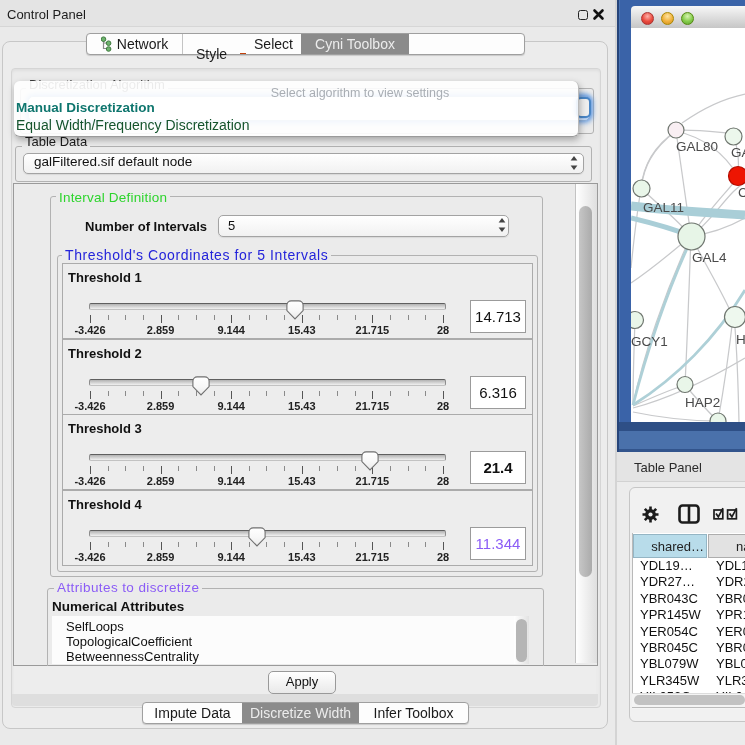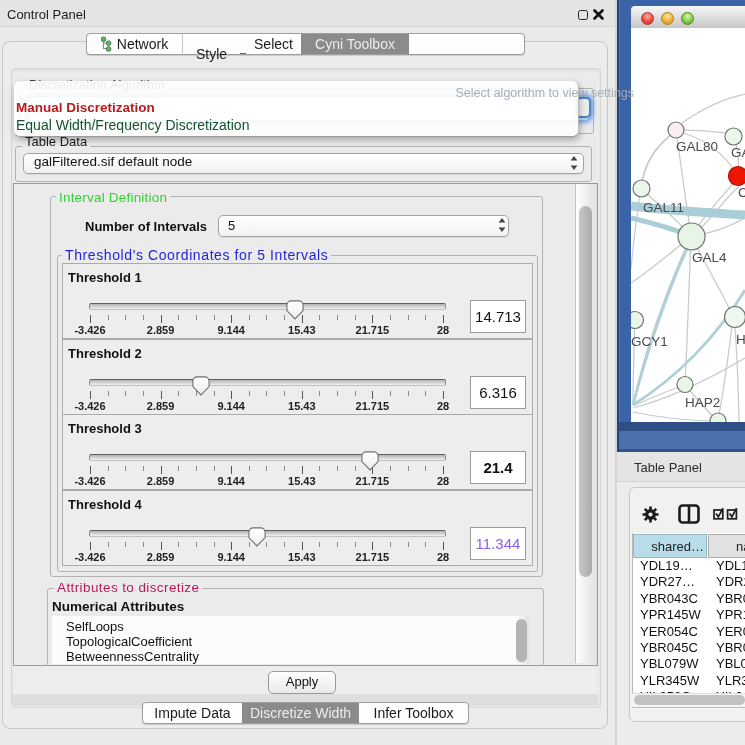--- a/index.html
+++ b/index.html
@@ -38,22 +38,22 @@
   <div style="width:55px;display:flex;align-items:center;justify-content:center;">Select</div>
   <div style="width:108px;display:flex;align-items:center;justify-content:center;background:#8b8b8b;color:#ececec;">Cyni Toolbox</div>
 </div>
 
 <div class="abs etch" style="left:20px;top:88px;width:572px;height:44px;"></div>
 <div class="abs" style="left:26px;top:77px;font-size:13px;color:#3a3a3a;background:#ebebeb;padding:0 3px;">Discretization Algorithm</div>
 <div class="abs" style="left:28px;top:96px;width:560px;height:23px;background:#fff;border:1px solid #9db8d6;border-radius:5px;box-shadow:0 0 5px 2px rgba(92,150,224,.8);"></div>
 <div class="abs" style="left:576px;top:97px;width:11px;height:17px;background:#efefef;border:2.5px solid #4a86c6;border-radius:5px;box-shadow:0 0 4px 1.5px rgba(92,150,224,.75);"></div>
 
 <div class="abs" style="left:14px;top:81px;width:564px;height:55px;z-index:6;background:rgba(255,255,255,.9);border-radius:6px;border-right:1px solid #b9b9b9;border-bottom:1px solid #9a9a9a;box-shadow:1px 3px 7px rgba(0,0,0,.3);"></div>
-<div class="abs" style="left:14px;top:86px;width:620px;z-index:7;text-align:right;font-size:12.5px;color:#a9aeb4;">Select algorithm to view settings</div>
-<div class="abs" style="left:16px;top:100px;z-index:7;font-size:13.5px;font-weight:bold;color:#b91c1c;">Manual Discretization</div>
+<div class="abs" style="left:14px;top:86px;width:620px;z-index:7;text-align:center;font-size:12.5px;color:#a9aeb4;padding-left:36px;">Select algorithm to view settings</div>
+<div class="abs" style="left:16px;top:100px;z-index:7;font-size:13.5px;font-weight:bold;color:#0f766e;">Manual Discretization</div>
 <div class="abs" style="left:16px;top:117px;z-index:7;font-size:14px;color:#14532d;">Equal Width/Frequency Discretization</div>
 
 <div class="abs etch" style="left:15px;top:146px;width:575px;height:34px;"></div>
 <div class="abs" style="left:22px;top:134px;font-size:13px;color:#1c1c1c;background:#ebebeb;padding:0 3px;">Table Data</div>
 <div class="abs combo" style="left:23px;top:153px;width:559px;height:19px;"></div>
 <div class="abs" style="left:34px;top:154px;font-size:13.5px;color:#111;">galFiltered.sif default node</div>
 <svg class="abs" style="left:570px;top:156px;" width="8" height="14" viewBox="0 0 8 14">
   <path d="M4 0 L7.4 4.6 H0.6 Z" fill="#444"></path>
     <path d="M4 14 L7.4 9.4 H0.6 Z" fill="#444"></path>
 </svg>
@@ -179,21 +179,21 @@
         <stop offset="0" stop-color="#ffffff"></stop>
         <stop offset=".55" stop-color="#f7f7f7"></stop>
         <stop offset="1" stop-color="#e9e9e9"></stop>
       </linearGradient>
     </defs>
     <path d="M0.9 5.2 A4.3 4.3 0 0 1 5.2 0.9 H12.8 A4.3 4.3 0 0 1 17.1 5.2 V10.6 L9 19 L0.9 10.6 Z" fill="url(#th3)" stroke="#6f6f6f" stroke-width="1.1"></path>
   </svg>
 <div class="abs" style="left:470px;top:526.5px;width:54px;height:31px;background:#fff;border:1px solid #9b9b9b;text-align:center;line-height:31px;font-size:15px;color:#8b5cf6;">11.344</div>
 
 <div class="abs etch" style="left:47px;top:588px;width:495px;height:90px;"></div>
-<div class="abs" style="left:54px;top:580px;font-size:13.5px;letter-spacing:.4px;color:#be185d;background:#ebebeb;padding:0 3px;">Attributes to discretize</div>
+<div class="abs" style="left:54px;top:580px;font-size:13.5px;letter-spacing:.4px;color:#8b5cf6;background:#ebebeb;padding:0 3px;">Attributes to discretize</div>
 <div class="abs" style="left:52px;top:599px;font-size:13.5px;font-weight:bold;color:#111;">Numerical Attributes</div>
 <div class="abs" style="left:52px;top:616px;width:477px;height:48px;background:#fcfcfc;"></div>
 <div class="abs" style="left:66px;top:619px;font-size:13px;color:#111;line-height:15px;">SelfLoops<br>TopologicalCoefficient<br>BetweennessCentrality</div>
 <div class="abs" style="left:514px;top:616px;width:15px;height:48px;background:linear-gradient(90deg,#fff,#e2e2e2);"></div>
 <div class="abs" style="left:516px;top:619px;width:11px;height:43px;background:#b5b5b5;border-radius:5.5px;"></div>
 
 <div class="abs" style="left:14px;top:666px;width:582px;height:28px;background:#ededed;"></div>
 
 <div class="abs" style="left:268px;top:671px;width:66px;height:21px;background:linear-gradient(#ffffff,#e9e9e9);border:1px solid #999;border-radius:5px;text-align:center;line-height:20px;font-size:13px;color:#111;">Apply</div>
 

